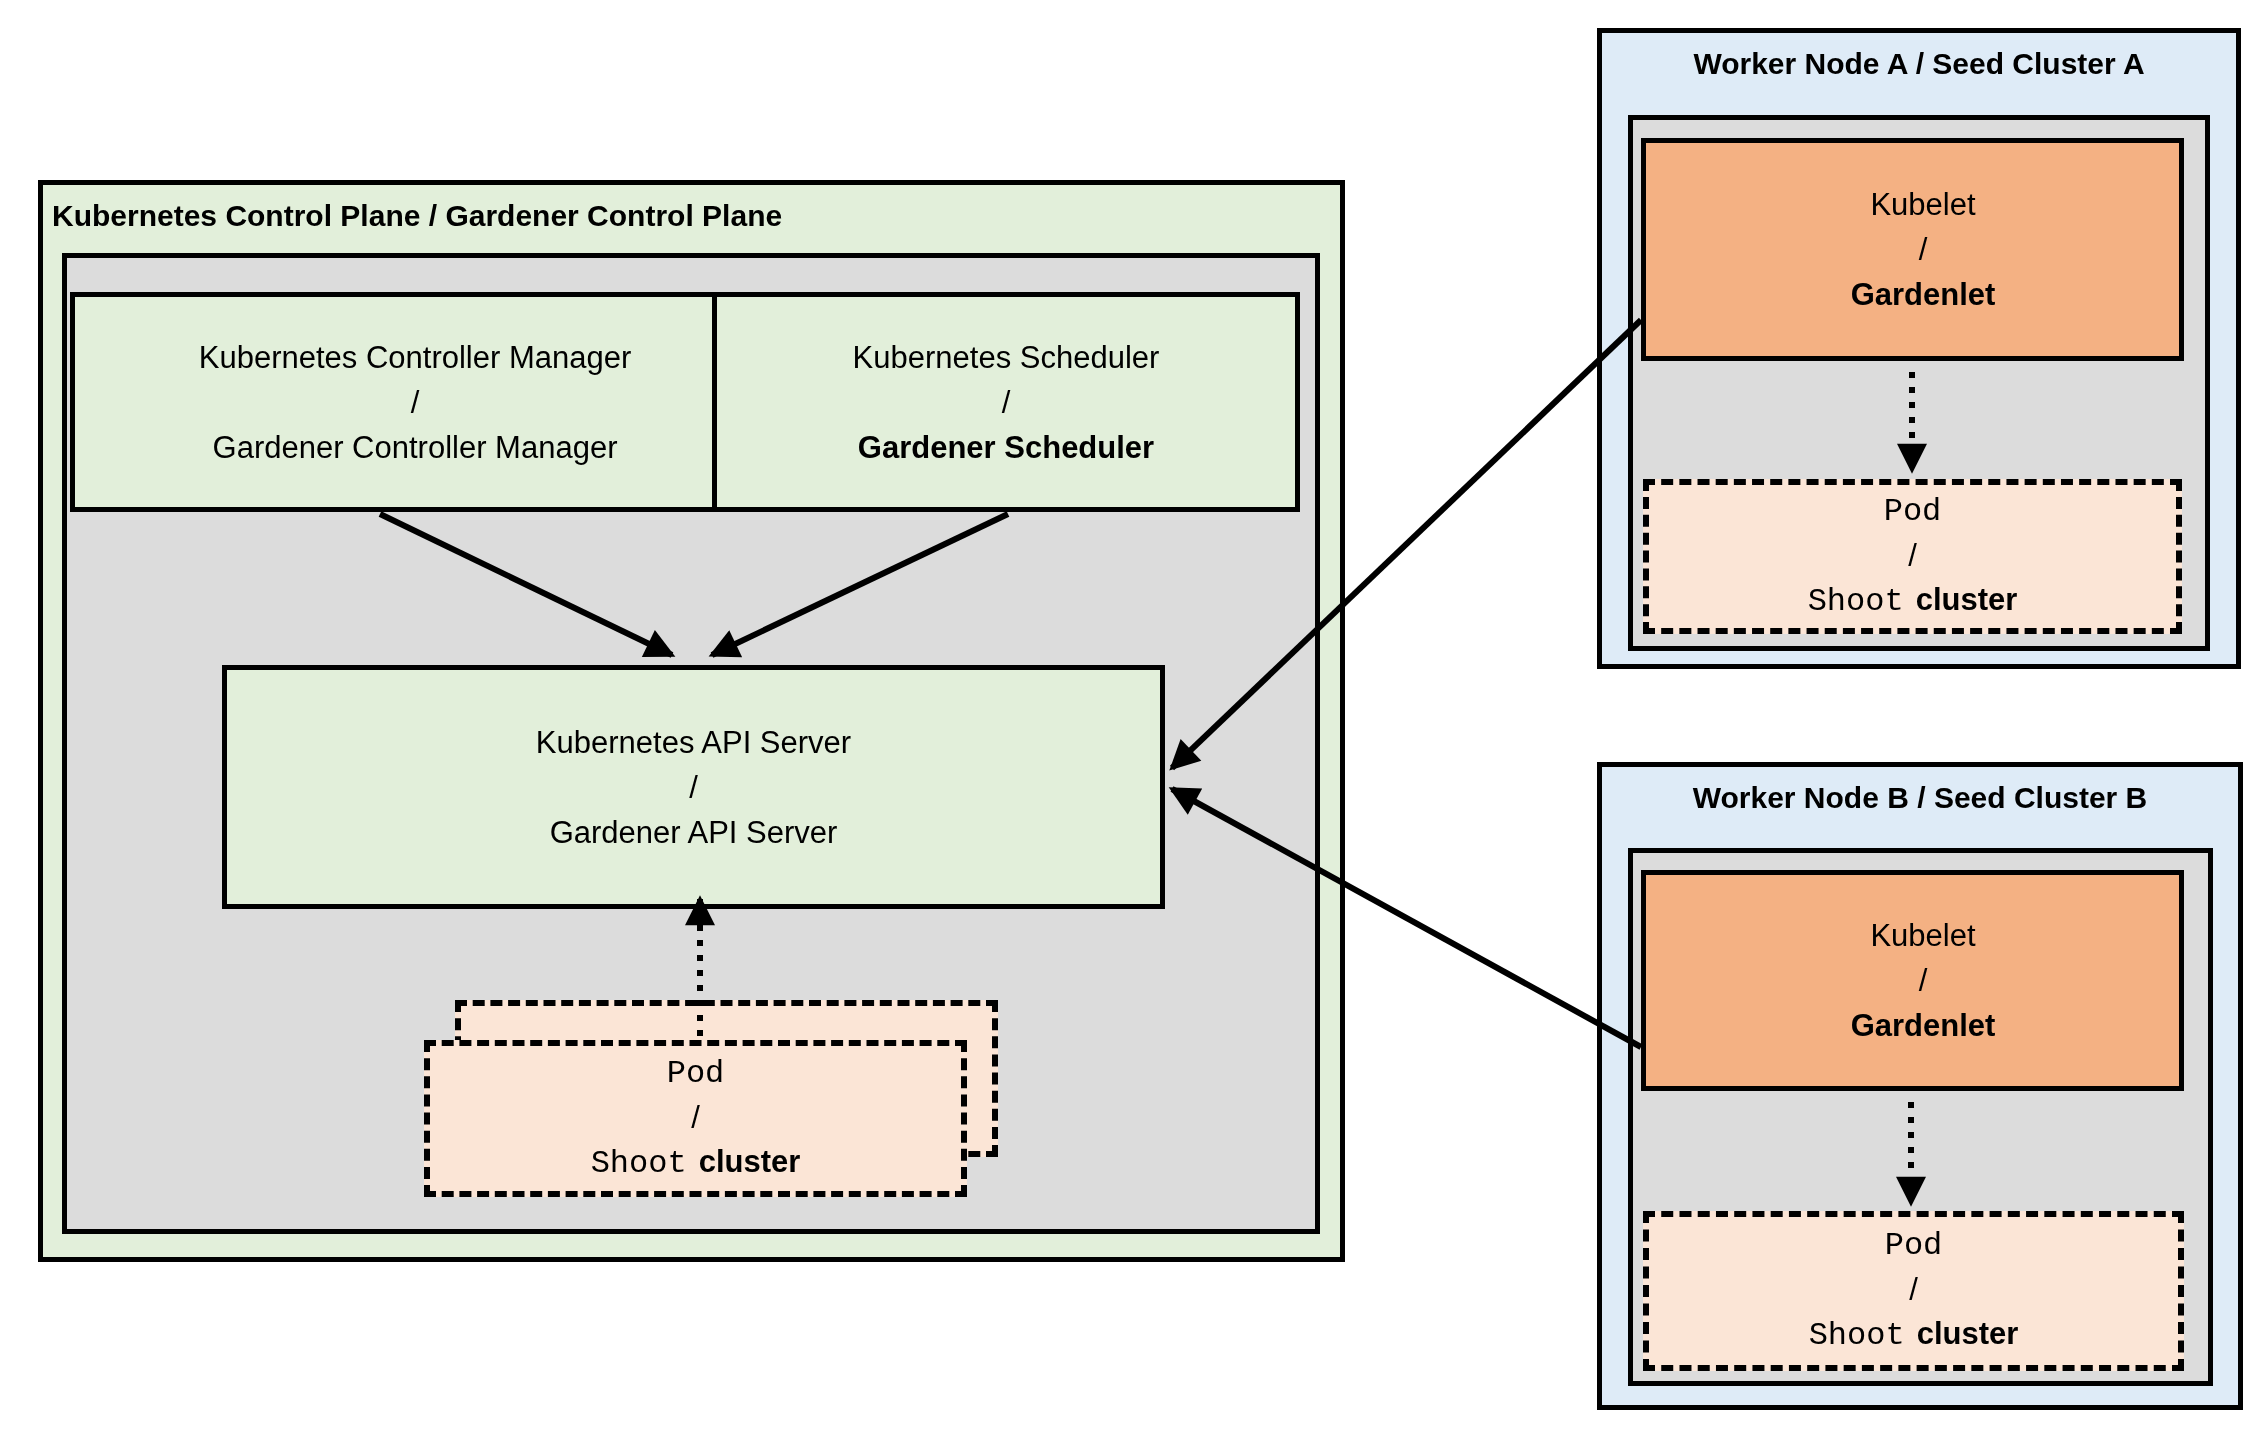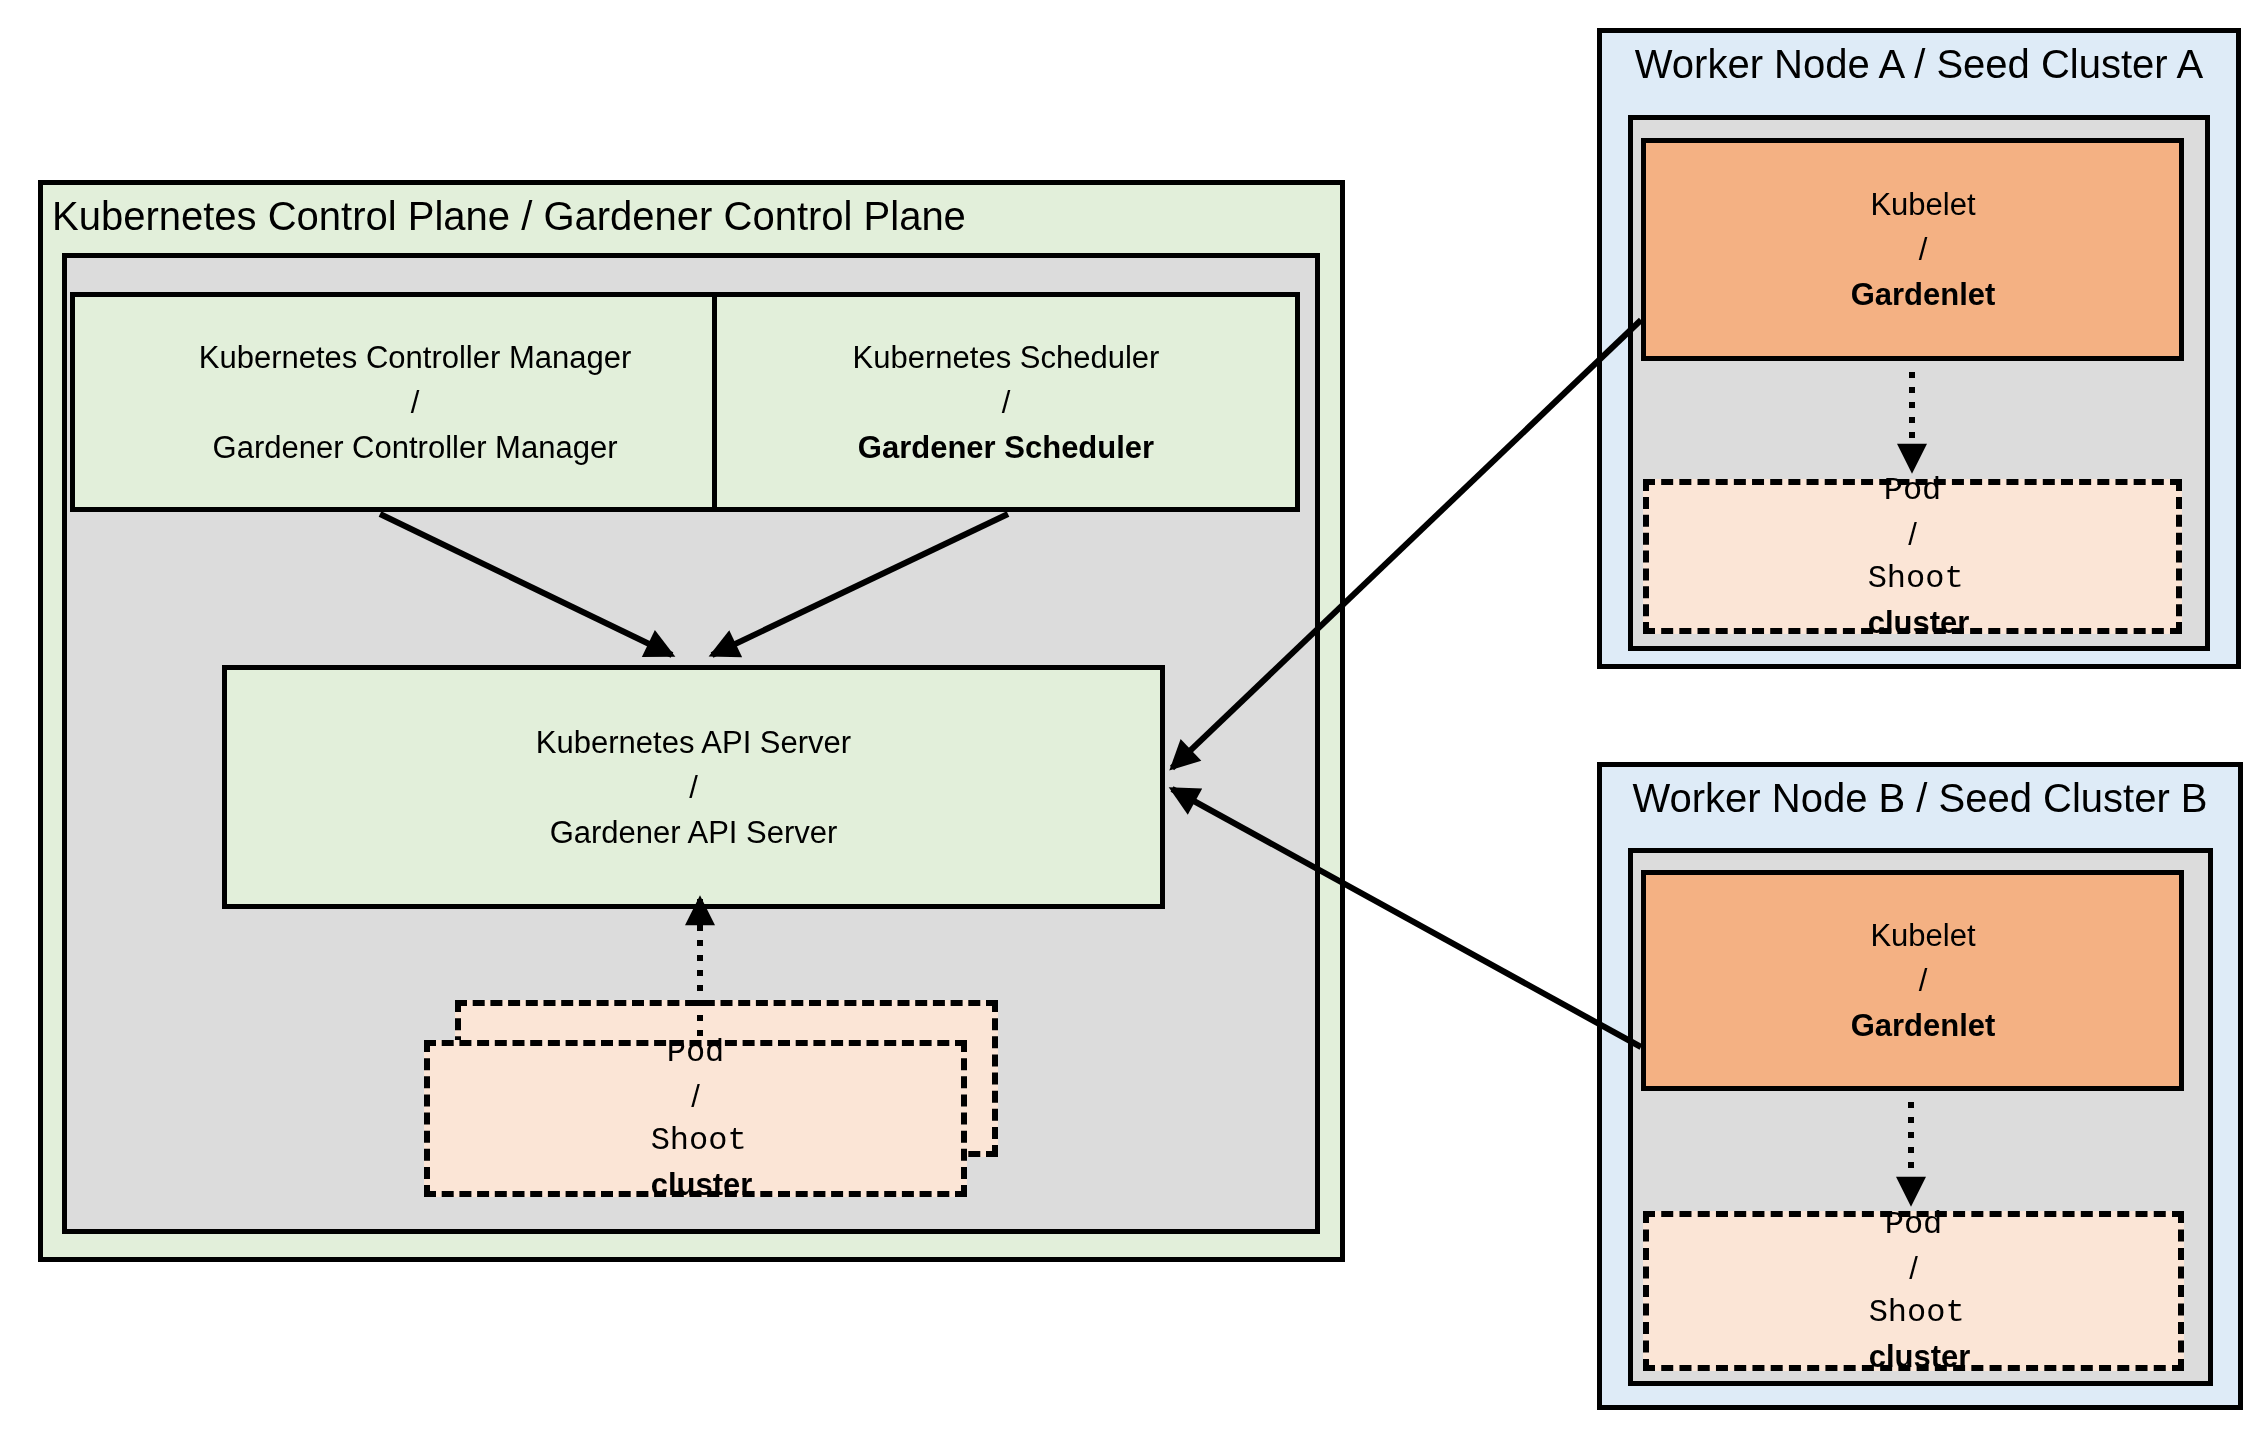--- a/index.html
+++ b/index.html
@@ -19,25 +19,25 @@
   .nodebox {
     display:flex; flex-direction:column; align-items:center; justify-content:center;
     text-align:center; font-size:31px; line-height:45px;
   }
   .podbox {
     display:flex; flex-direction:column; align-items:center; justify-content:center;
     text-align:center; font-size:31px; line-height:44px;
   }
   .mono { font-family:"Liberation Mono", monospace; font-size:32px; }
   .bold { font-weight:700; }
-  .mixline { display:flex; flex-direction:column; align-items:baseline; justify-content:center; }
+  .mixline { display:flex; flex-direction:row; align-items:baseline; justify-content:center; }
   .mixline .label-sans { margin-left:12px; font-weight:700; }
 
   .big-title {
-    font-size:40px; line-height:44px; white-space:nowrap;
+    font-size:30px; line-height:44px; white-space:nowrap;font-weight:bold;
   }
   .cp-title { text-align:left; }
   .w-title  { text-align:center; }
 
   svg.overlay { position:absolute; left:0; top:0; pointer-events:none; }
   svg.overlay line { stroke:#000000; stroke-width:6; }
   svg.overlay line.dotted { stroke-dasharray:6 9; }
 </style>
 </head>
 <body>

